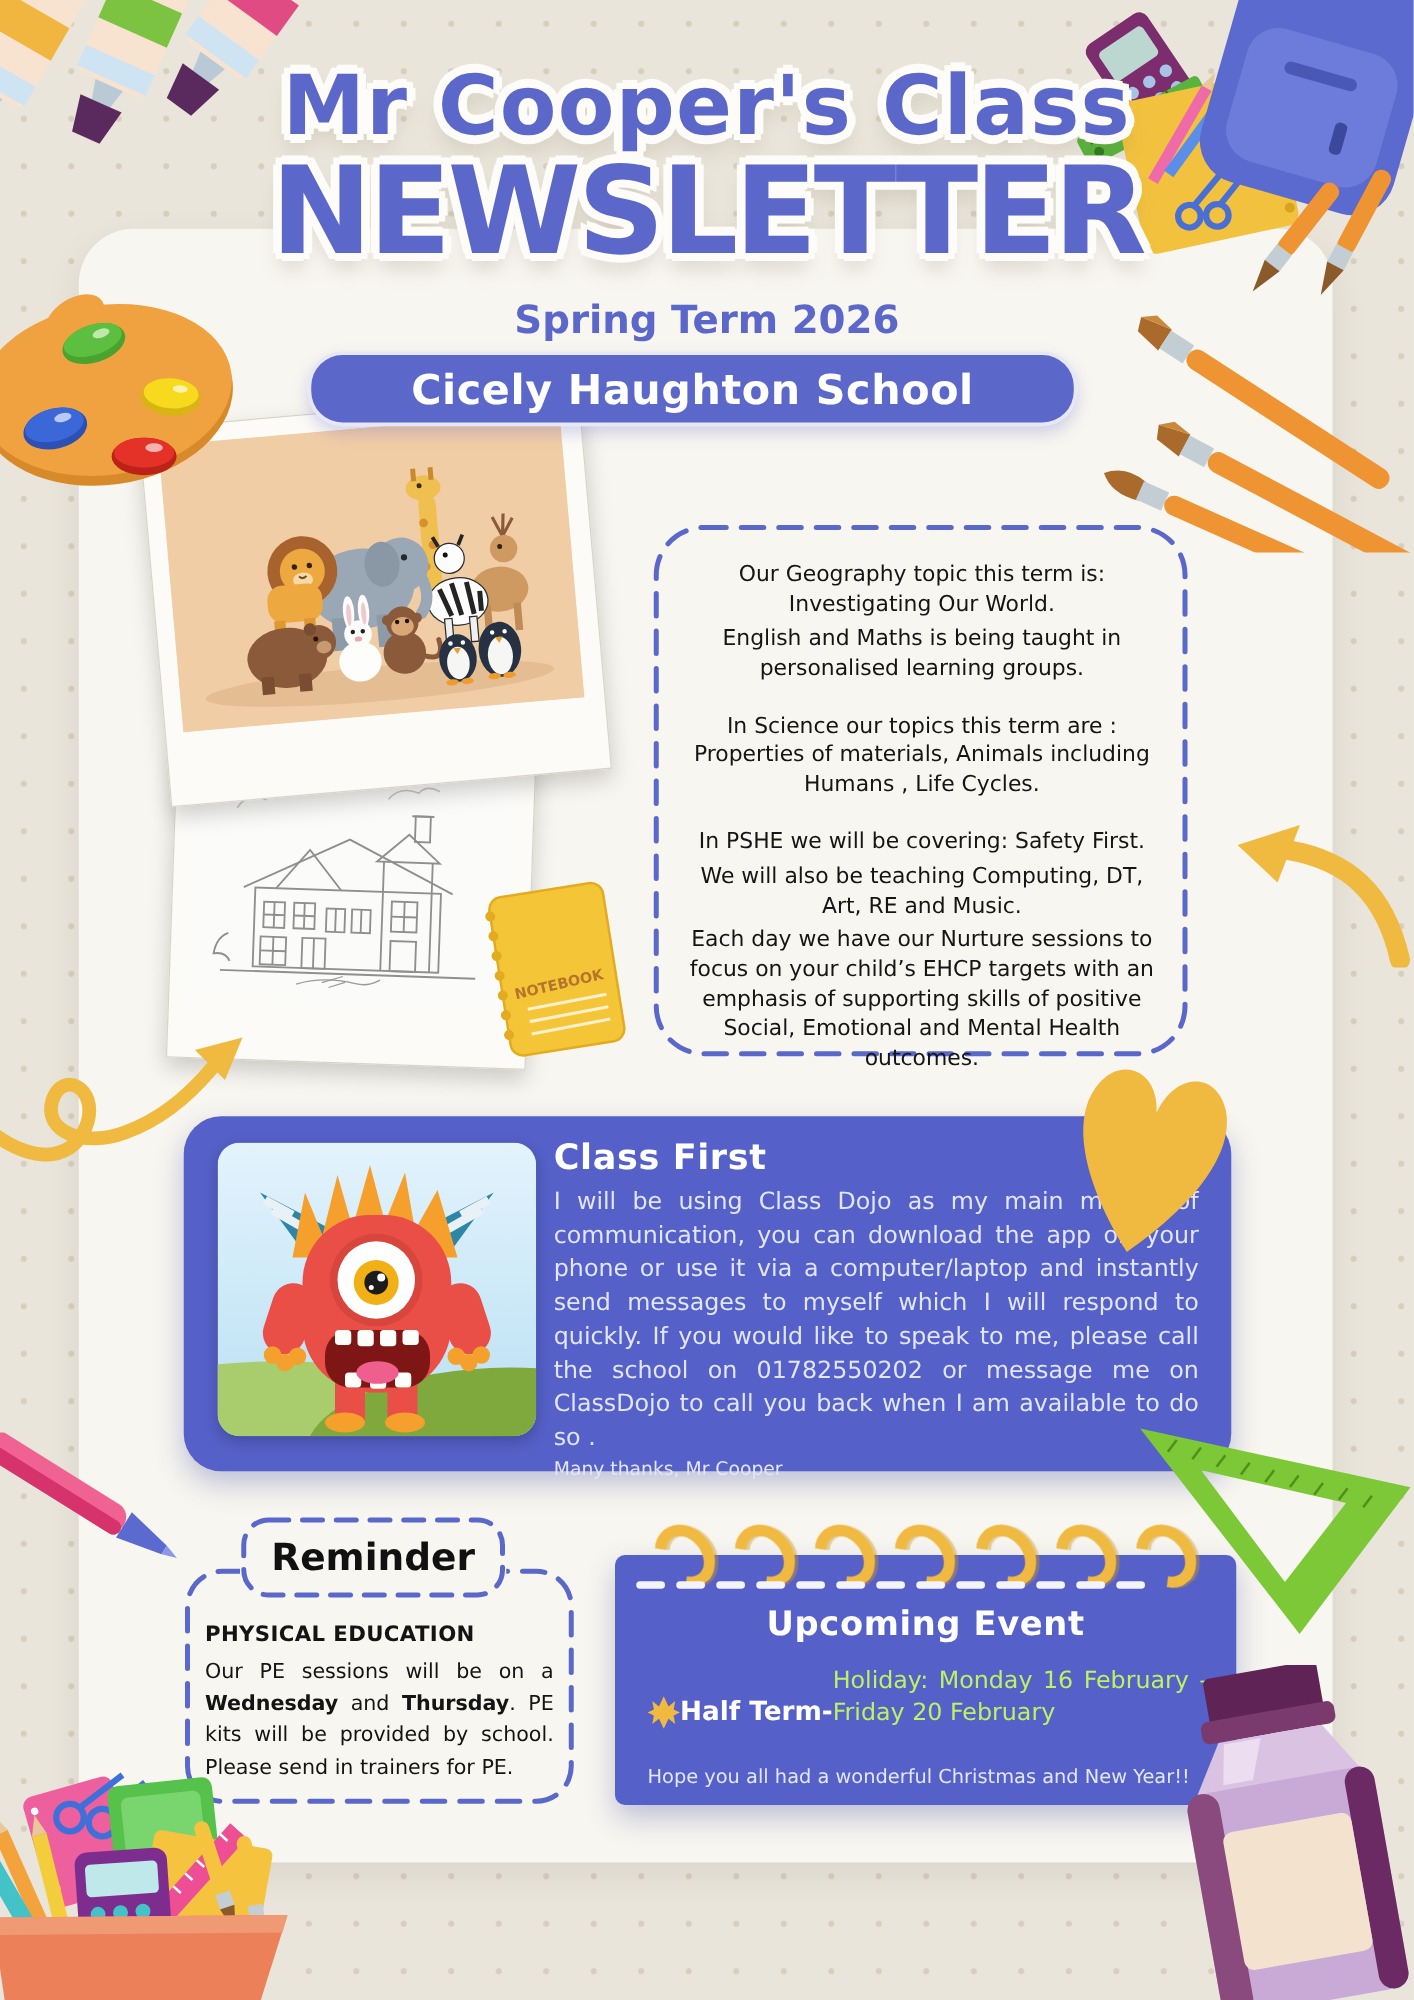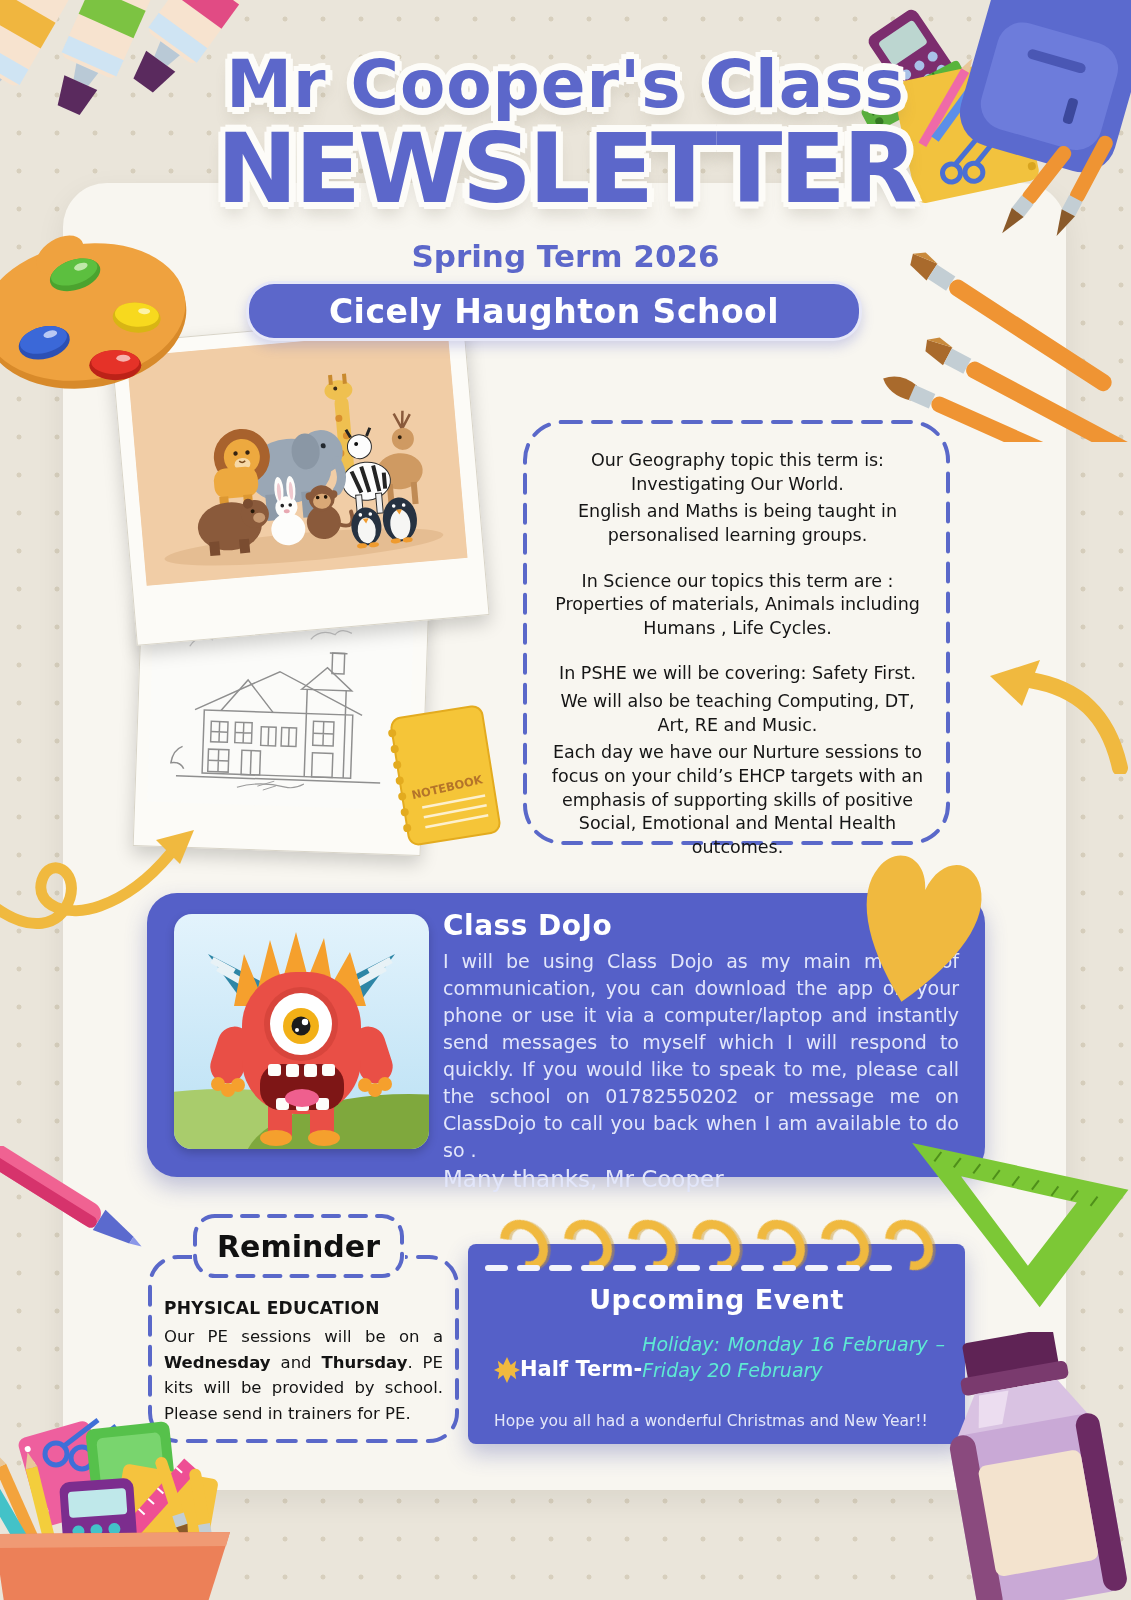--- a/index.html
+++ b/index.html
@@ -67,42 +67,42 @@
   .dash-rect{position:absolute;left:0;top:0;}
 
   
   .dojo{left:147px;top:893px;width:838px;height:284px;background:#5560c8;border-radius:30px;
     box-shadow:0 10px 22px rgba(60,70,160,.30);z-index:4;}
   .dojo-img{position:absolute;left:27px;top:21px;width:255px;height:235px;border-radius:18px;overflow:hidden;
     box-shadow:0 4px 10px rgba(0,0,0,.2);}
   .dojo-txt{position:absolute;left:296px;top:16px;width:516px;color:#fff;}
   .dojo-title{font-size:28px;font-weight:800;letter-spacing:.5px;}
   .dojo-body{margin-top:6px;font-size:19px;line-height:1.42;text-align:justify;color:#e2e6fa;font-weight:500;}
-  .dojo-sign{font-size:23px;color:#e2e6fa;font-weight:500;margin-top:2px;}
+  .dojo-sign{font-size:15px;color:#e2e6fa;font-weight:500;margin-top:2px;}
 
   
   .rem-box{left:147px;top:1254px;width:313px;height:190px;z-index:4;}
   .rem-title{left:192px;top:1213px;width:213px;height:66px;font-size:30px;z-index:5;}
   .rem-content{position:absolute;left:17px;right:17px;top:44px;color:#141414;}
   .rem-head{font-size:17px;font-weight:800;letter-spacing:.3px;margin:0 0 6px 0;}
   .rem-body{margin:0;font-size:16.5px;line-height:1.55;text-align:justify;font-weight:500;}
   .rem-body b{font-weight:800;}
 
   
-  .event{left:468px;top:1244px;width:497px;height:200px;background:#5560c8;border-radius:8px;
+  .event{left:492px;top:1244px;width:497px;height:200px;background:#5560c8;border-radius:8px;
     box-shadow:0 10px 22px rgba(60,70,160,.30);z-index:4;}
   .spirals{position:absolute;left:34px;right:34px;top:-26px;display:flex;justify-content:space-between;}
   .spiral{width:26px;height:36px;border:9px solid #f0b93f;border-radius:50%;
     border-left-color:transparent;transform:rotate(-38deg);
     filter:drop-shadow(2px 2px 0 rgba(200,150,40,.45));}
   .ev-title{position:absolute;left:0;right:0;top:40px;text-align:center;color:#fff;
     font-size:27px;font-weight:800;letter-spacing:.5px;}
   .ev-row{position:absolute;left:26px;right:20px;top:88px;display:flex;align-items:flex-end;}
   .ev-label{color:#fff;font-size:21px;font-weight:800;white-space:nowrap;line-height:1.3;}
-  .ev-details{flex:1;color:#5eead4;font-size:19px;line-height:1.35;text-align:justify;font-weight:500;font-style:italic;}
+  .ev-details{flex:1;color:#bef264;font-size:19px;line-height:1.35;text-align:justify;font-weight:500;}
   .ev-footer{position:absolute;left:26px;bottom:14px;color:#e4e7f8;font-size:15.5px;font-weight:500;}
 
   .deco{z-index:5;}
   .hdr,.school-pill{pointer-events:auto;}
 </style>
 </head>
 <body>
 
 <div class="page">
 
@@ -342,21 +342,21 @@
           <rect x="130" y="150" width="13" height="13" rx="3"></rect>
             <rect x="148" y="150" width="13" height="12" rx="3"></rect>
           <rect x="102" y="184" width="13" height="12" rx="3"></rect>
             <rect x="122" y="186" width="13" height="11" rx="3"></rect>
             <rect x="142" y="184" width="13" height="12" rx="3"></rect>
         </g>
         <ellipse cx="128" cy="184" rx="17" ry="9" fill="#ef5f8e"></ellipse>
       </svg>
     </div>
     <div class="dojo-txt">
-      <div class="dojo-title">Class DoJo</div>
+      <div class="dojo-title">Class First</div>
       <div class="dojo-body">I will be using Class Dojo as my main means of communication, you can download the app on your phone or use it via a computer/laptop and instantly send messages to myself which I will respond to quickly. If you would like to speak to me, please call the school on 01782550202 or message me on ClassDojo to call you back when I am available to do so .</div>
       <div class="dojo-sign">Many thanks, Mr Cooper</div>
     </div>
   </div>
 
   <div class="abs box-title rem-title">
     <svg class="dash-rect" width="213" height="66">
       <rect x="3" y="3" width="207" height="60" rx="20" fill="none" stroke="#5a68c9" stroke-width="4" stroke-dasharray="16 11" stroke-linecap="round"></rect>
     </svg>
     <span>Reminder</span>

